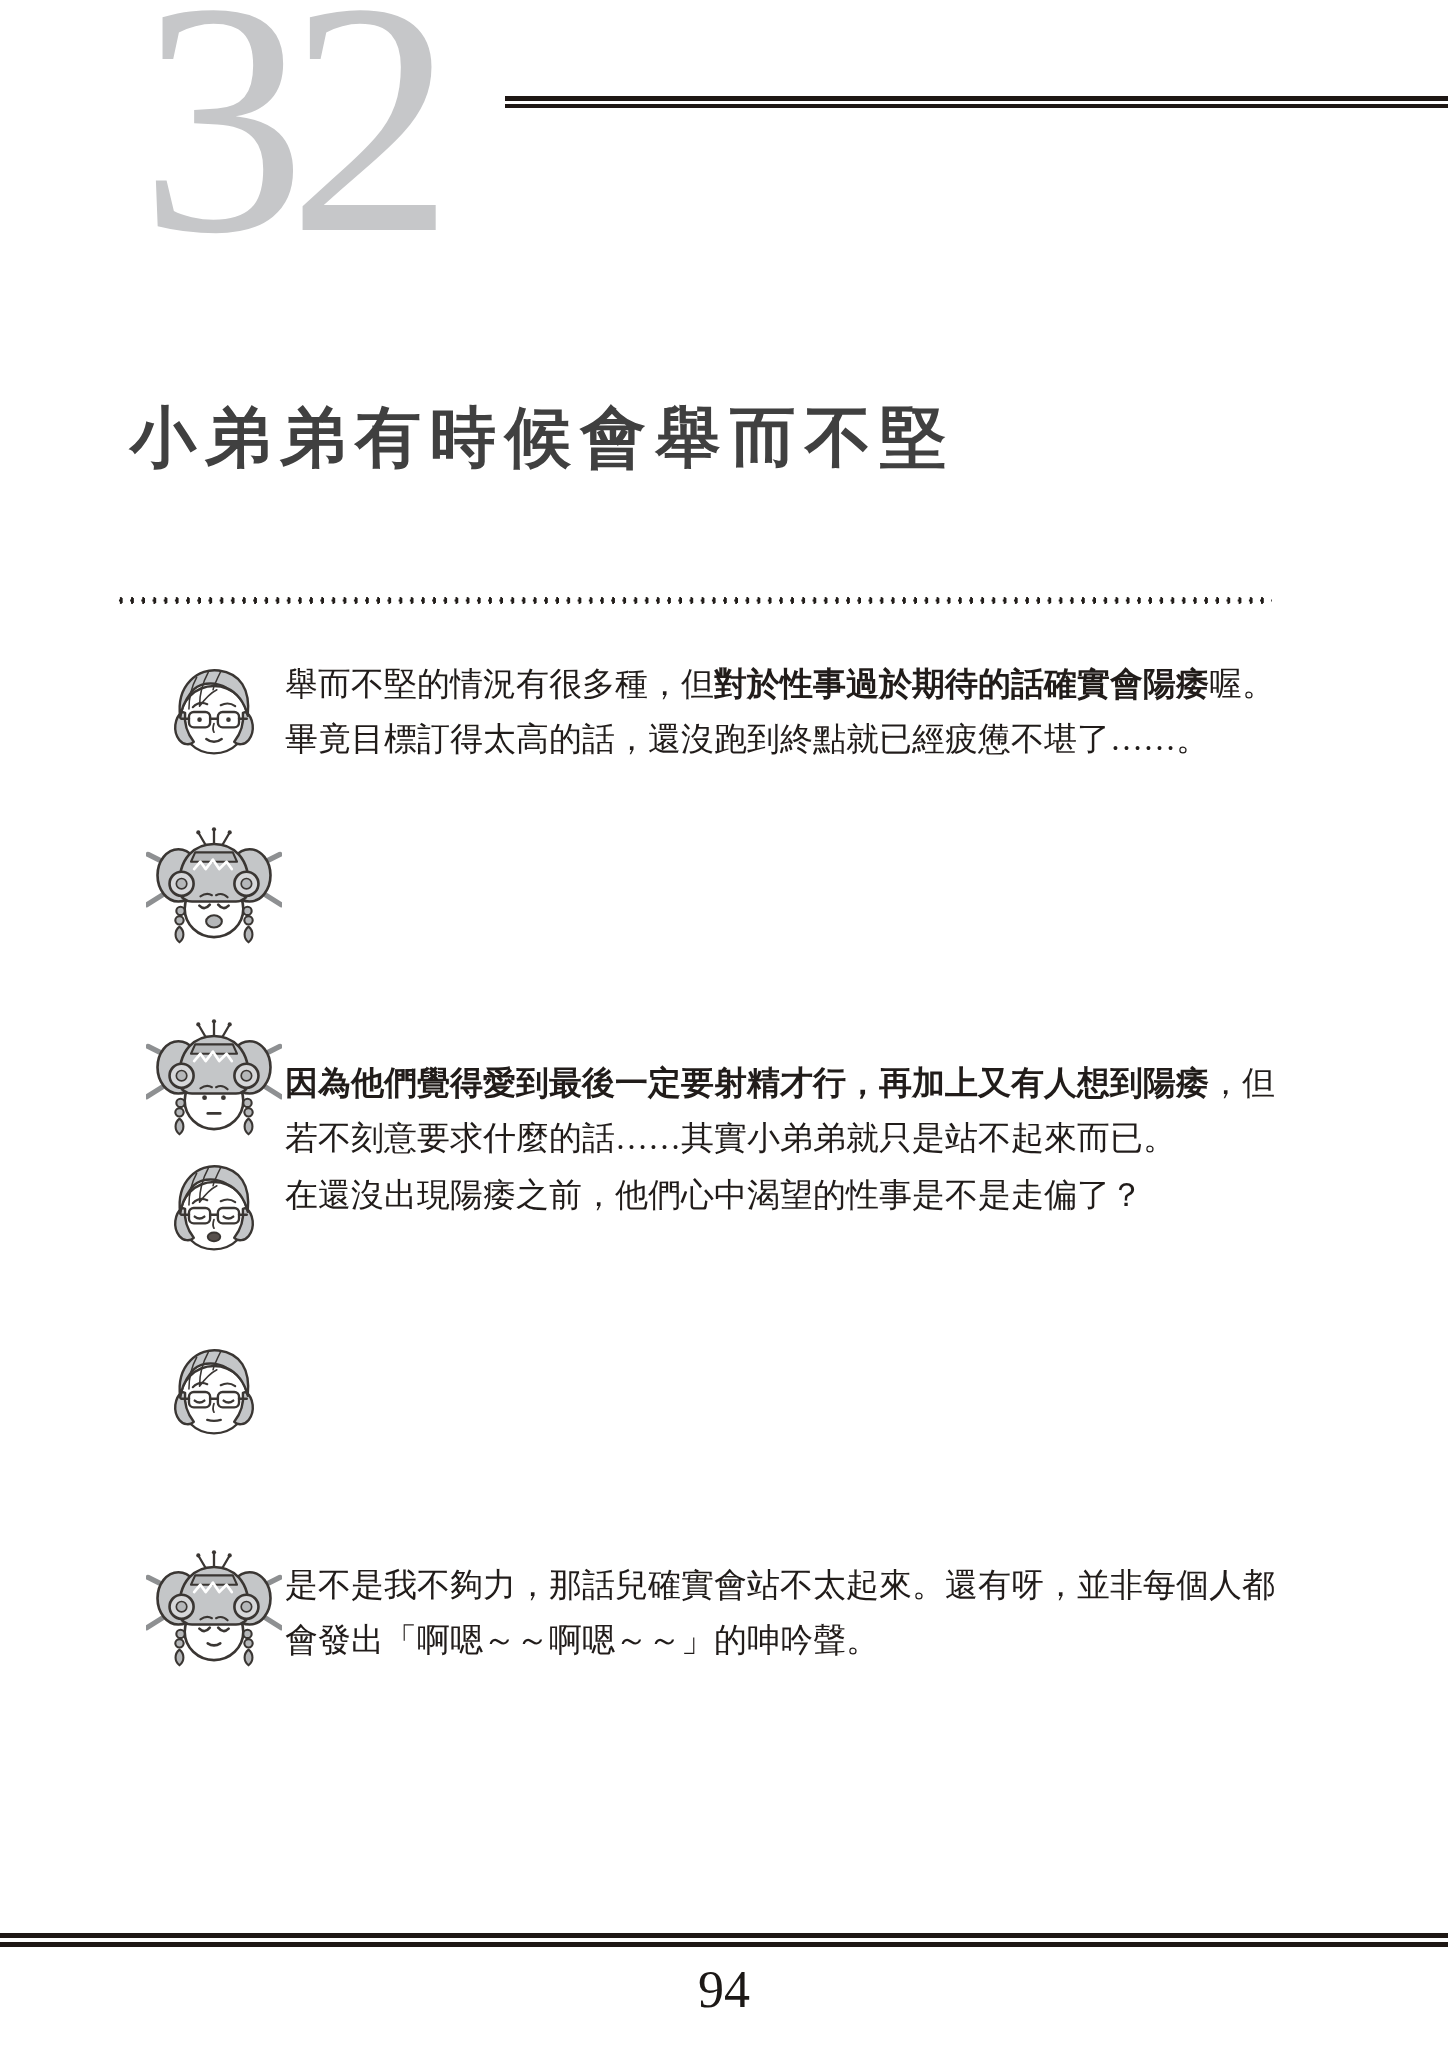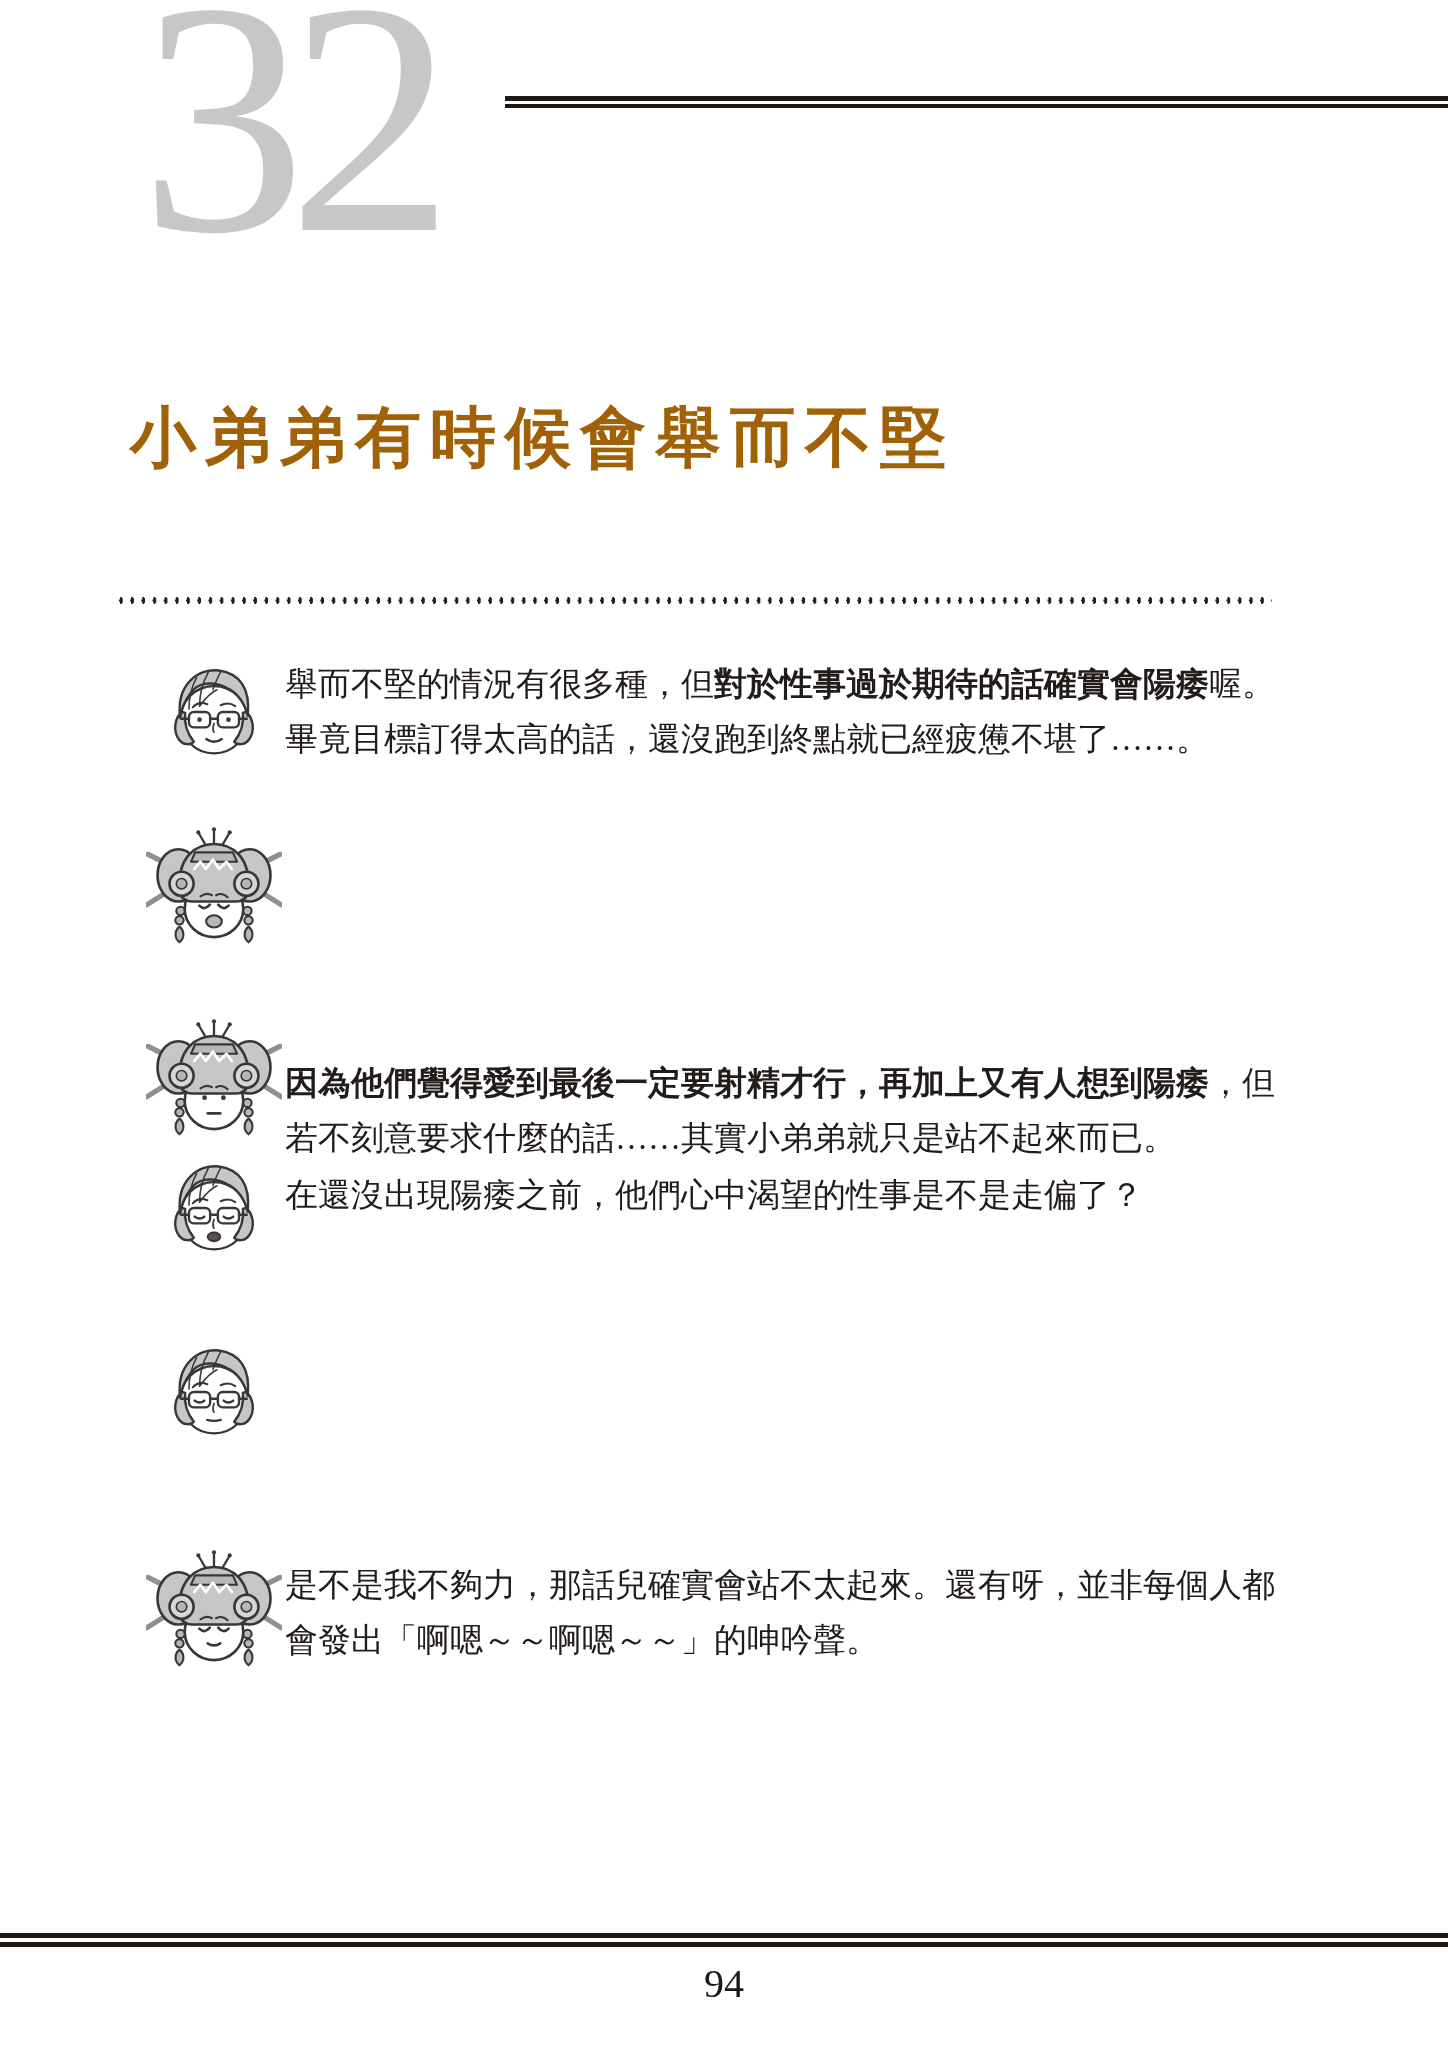--- a/index.html
+++ b/index.html
@@ -22,21 +22,21 @@
   .top-rule{
     position:absolute;left:505px;right:0;top:96px;height:3px;
     border-top:5px solid #1e1714;border-bottom:4px solid #1e1714;
     background:#fff;
   }
 
   
   .title{
     position:absolute;left:130px;top:398px;margin:0;
     font-size:66px;line-height:1.2;font-weight:700;letter-spacing:9px;
-    color:#a16207;white-space:nowrap;
+    color:#404040;white-space:nowrap;
   }
 
   
   .dotted-rule{
     position:absolute;left:118px;top:594px;width:1154px;height:13px;
     background-image:radial-gradient(ellipse 2.4px 4.8px at 3px 6.5px,#221d1a 68%,transparent 72%);
     background-size:11.2px 13px;background-repeat:repeat-x;
   }
 
   
@@ -68,21 +68,21 @@
   }
   .speech .b{font-family:"Liberation Sans","DejaVu Sans",sans-serif;font-weight:700;}
 
   
   .bottom-rule{
     position:absolute;left:0;right:0;top:1933px;height:4px;
     border-top:5px solid #1e1714;border-bottom:5px solid #1e1714;background:#fff;
   }
   .page-number{
     position:absolute;left:0;top:1960px;width:100%;
-    text-align:center;font-size:40px;color:#1c1816;
+    text-align:center;font-size:52px;color:#1c1816;
   }
 
   
   .feat{display:none;}
   svg[data-expression="smile"] .f-eyes-open,
   svg[data-expression="smile"] .f-mouth-smile{display:inline;}
   svg[data-expression="worried"] .f-eyes-closed,
   svg[data-expression="worried"] .f-mouth-open{display:inline;}
   svg[data-expression="calm"] .f-eyes-closed,
   svg[data-expression="calm"] .f-mouth-line{display:inline;}

